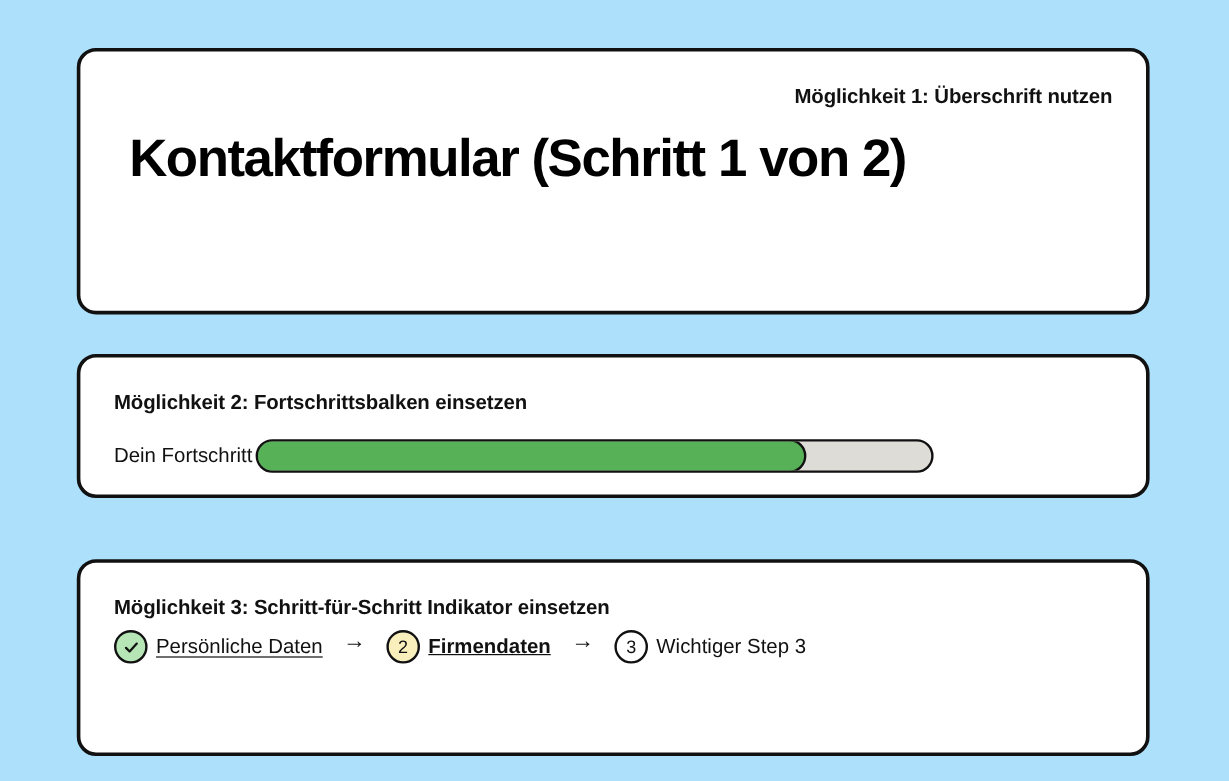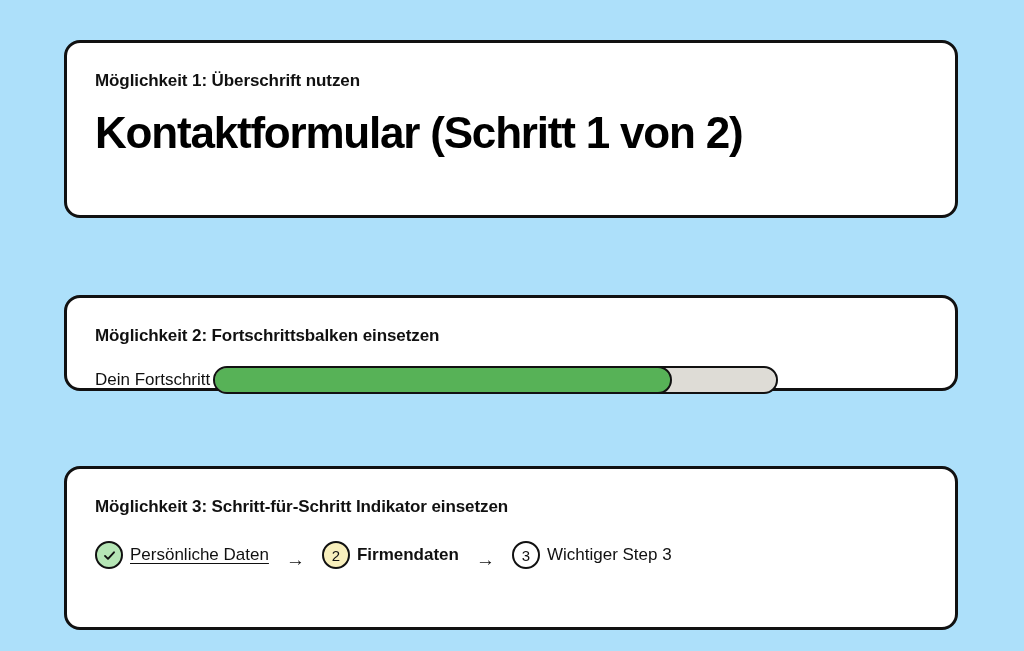--- a/index.html
+++ b/index.html
@@ -25,22 +25,22 @@
   .card {
     position: absolute;
     left: 64px;
     width: 894px;
     box-sizing: border-box;
     background: #ffffff;
     border: 3px solid #111111;
     border-radius: 16px;
     padding: 0 28px;
   }
-  .card--heading { top: 40px; height: 178px; }
-  .card--progress { top: 295px; height: 96px; }
+  .card--heading { top: 40px; height: 222px; text-align: right; }
+  .card--progress { top: 295px; height: 120px; }
   .card--steps   { top: 466px; height: 164px; }
 
   .card-label {
     font-size: 17px;
     font-weight: bold;
     letter-spacing: -0.1px;
     color: #111111;
     margin: 0;
   }
   .card--heading .card-label { padding-top: 28px; }
@@ -89,22 +89,22 @@
     bottom: -2px;
     background: #57b257;
     border: 2px solid #111111;
     border-radius: 14px;
     box-sizing: border-box;
   }
 
   
   .steps-row {
     display: flex;
-    align-items: flex-end;
-    margin-top: 24px;
+    align-items: flex-start;
+    margin-top: 8px;
   }
   .step {
     display: flex;
     align-items: center;
   }
   .step-circle {
     flex: 0 0 auto;
     width: 28px;
     height: 28px;
     border: 2px solid #111111;
@@ -122,21 +122,21 @@
   .step-circle--current { background: #f8efbc; }
   .step-circle--todo    { background: #ffffff; }
   .step-circle svg { display: block; }
 
   .step-label {
     font-size: 17px;
     color: #111111;
     white-space: nowrap;
   }
   .step-label--done    { font-weight: normal; text-decoration: underline; text-underline-offset: 3px; }
-  .step-label--current { font-weight: bold; }
+  .step-label--current { font-weight: bold; text-decoration: underline; }
   .step-label--todo    { font-weight: normal; }
 
   .step-arrow {
     font-size: 19px;
     color: #111111;
     margin: 0 17px;
     line-height: 1;
   }
 </style>
 </head>

